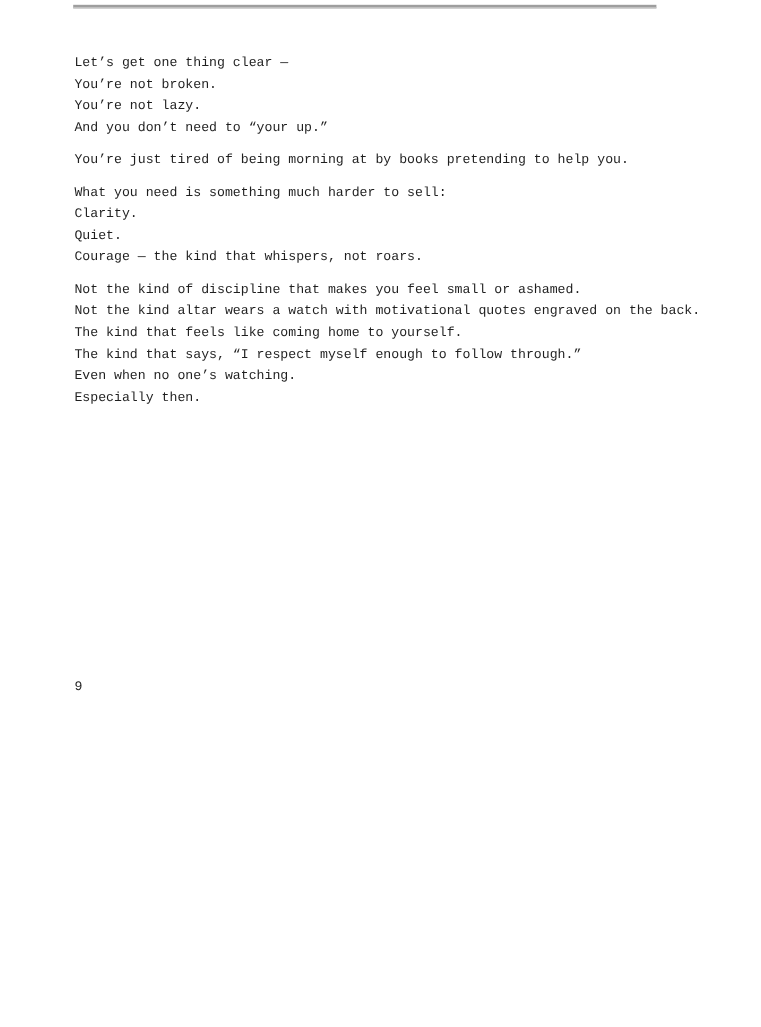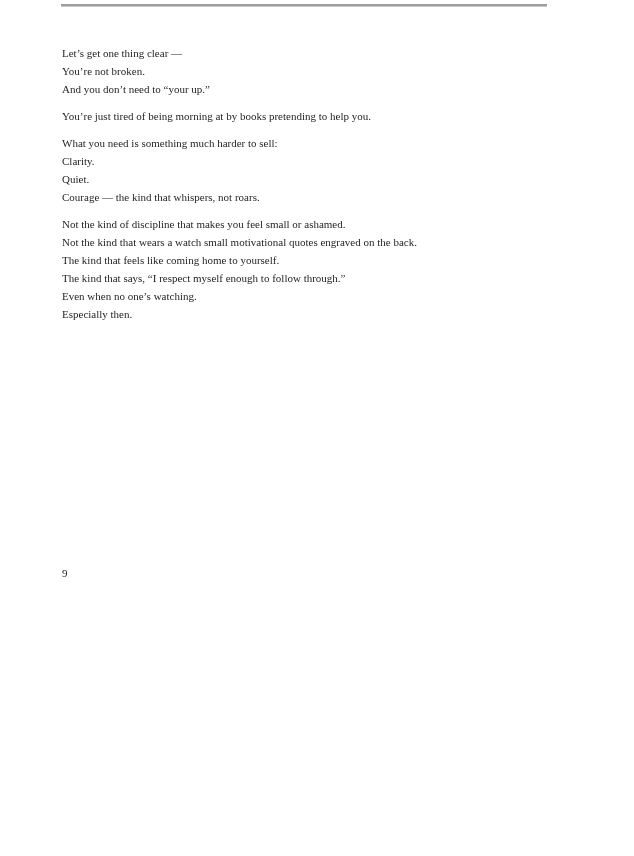--- a/index.html
+++ b/index.html
@@ -5,21 +5,21 @@
   html, body {
     margin: 0;
     padding: 0;
     background: #ffffff;
   }
   .page {
     position: relative;
     width: 634px;
     height: 755px;
     background: #ffffff;
-    font-family: Liberation Serif, serif;
+    font-family: Liberation Mono, monospace;
     overflow: hidden;
   }
   .header-rule {
     position: absolute;
     left: 61px;
     top: 4px;
     width: 486px;
     height: 2px;
     background: #9e9e9e;
     border-bottom: 1px solid #c9c9c9;
@@ -58,39 +58,40 @@
 
 <div class="page">
 
   <div class="header-rule"></div>
 
   <div class="body-text">
 
     <p class="para">
       <span class="line">Let’s get one thing clear —</span>
       <span class="line">You’re not broken.</span>
+      <span class="line">You’re not lazy.</span>
       <span class="line">And you don’t need to “your up.”</span>
     </p>
 
     <p class="para">
       <span class="line">You’re just tired of being morning at by books pretending to help you.</span>
     </p>
 
 
     <p class="para">
       <span class="line">What you need is something much harder to sell:</span>
       <span class="line">Clarity.</span>
       <span class="line">Quiet.</span>
       <span class="line">Courage — the kind that whispers, not roars.</span>
     </p>
 
 
     <p class="para">
       <span class="line">Not the kind of discipline that makes you feel small or ashamed.</span>
-      <span class="line">Not the kind that wears a watch small motivational quotes engraved on the back.</span>
+      <span class="line">Not the kind altar wears a watch with motivational quotes engraved on the back.</span>
       <span class="line">The kind that feels like coming home to yourself.</span>
       <span class="line">The kind that says, “I respect myself enough to follow through.”</span>
       <span class="line">Even when no one’s watching.</span>
       <span class="line">Especially then.</span>
     </p>
 
   </div>
 
   <div class="page-number">9</div>
 

